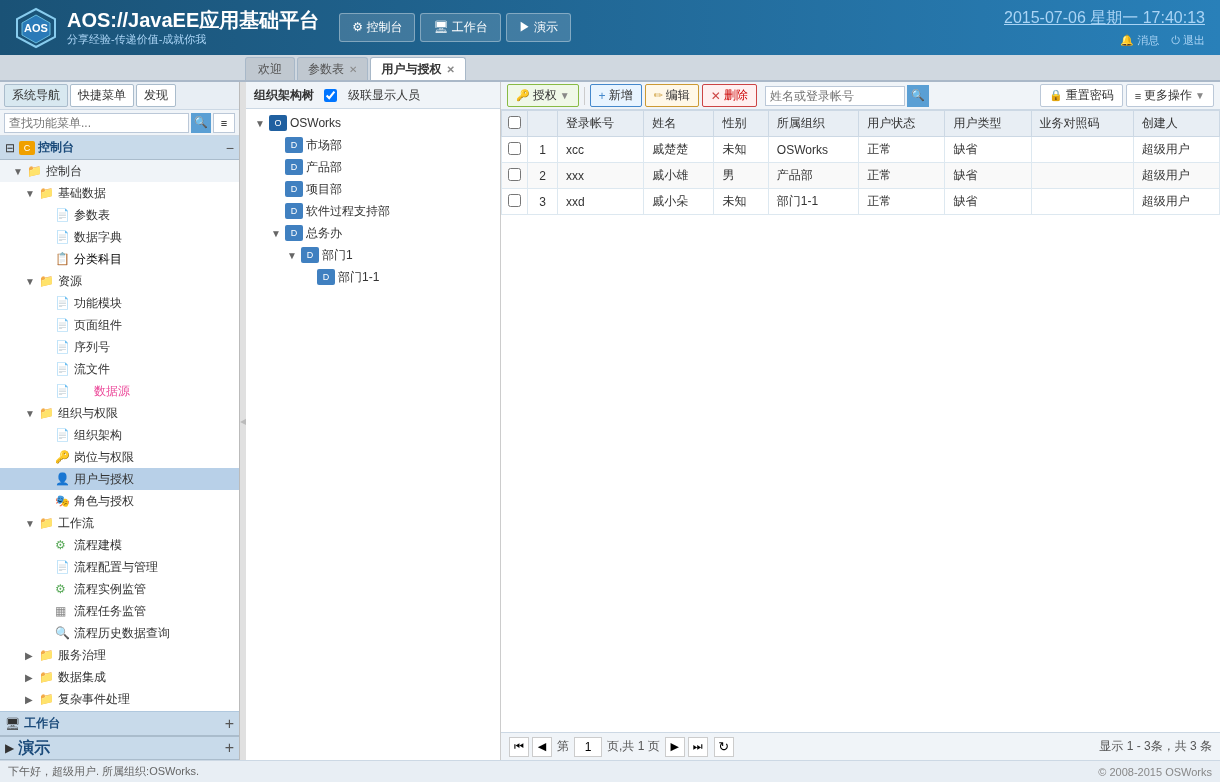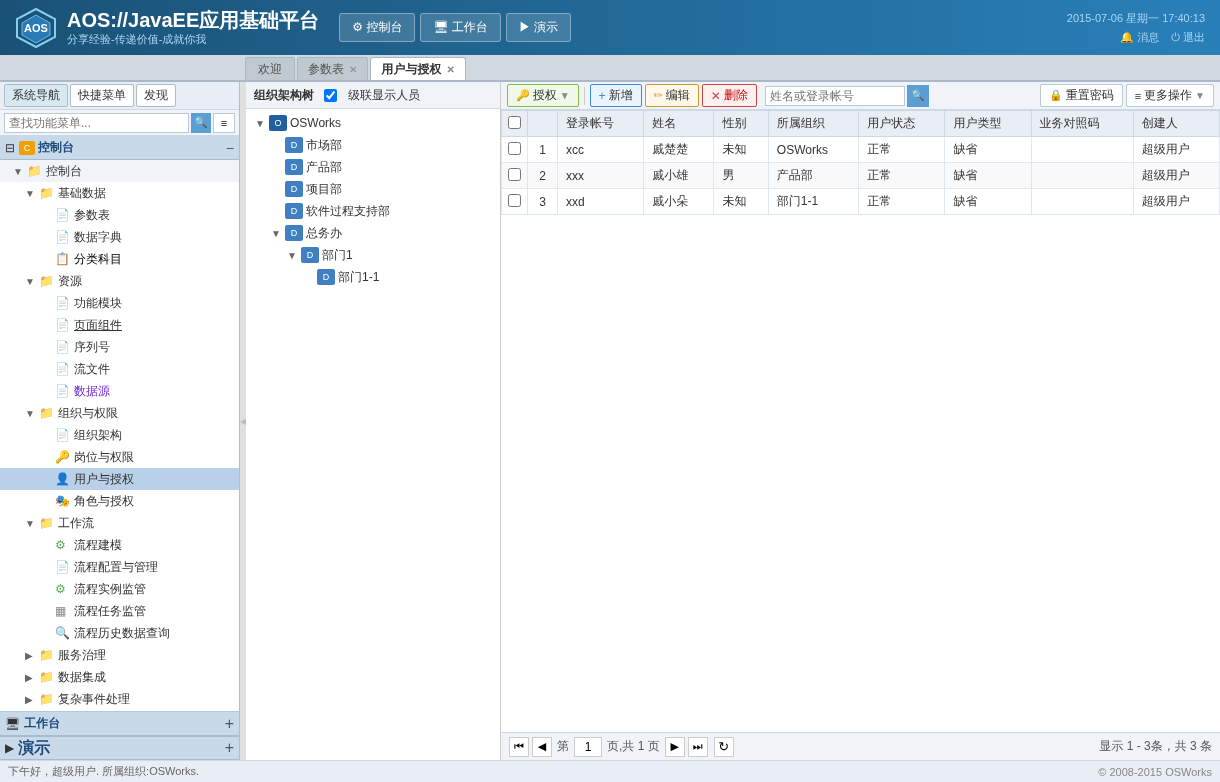--- a/index.html
+++ b/index.html
@@ -32,21 +32,21 @@
     <div style="flex-shrink:0; margin-right:20px;">
       <div style="color:white; font-size:20px; font-weight:bold; line-height:1.2;">AOS://JavaEE应用基础平台</div>
       <div style="color:#aad4f5; font-size:11px;">分享经验-传递价值-成就你我</div>
     </div>
     <div style="display:flex; gap:5px; flex-shrink:0;">
       <button style="background:rgba(255,255,255,0.15); border:1px solid rgba(255,255,255,0.35); color:white; padding:5px 12px; border-radius:3px; cursor:pointer; font-size:12px; font-family:inherit;">⚙ 控制台</button>
       <button style="background:rgba(255,255,255,0.15); border:1px solid rgba(255,255,255,0.35); color:white; padding:5px 12px; border-radius:3px; cursor:pointer; font-size:12px; font-family:Liberation Serif, serif;">🖥 工作台</button>
       <button style="background:rgba(255,255,255,0.15); border:1px solid rgba(255,255,255,0.35); color:white; padding:5px 12px; border-radius:3px; cursor:pointer; font-size:12px; font-family:inherit;">▶ 演示</button>
     </div>
     <div style="margin-left:auto; display:flex; flex-direction:column; align-items:flex-end; gap:4px;">
-      <div style="color:#aad4f5; font-size:11px;">2015-07-06 星期一  17:40:13</div>
+      <div style="color:#aad4f5; font-size:16px;text-decoration:underline;">2015-07-06 星期一  17:40:13</div>
       <div style="display:flex; gap:12px;">
         <span style="color:#aad4f5; font-size:11px; cursor:pointer;">🔔 消息</span>
         <span style="color:#aad4f5; font-size:11px; cursor:pointer;">⏻ 退出</span>
       </div>
     </div>
   </div>
 
   <div style="height:27px; background:#d0d8e0; border-bottom:2px solid #aab8c8; display:flex; align-items:flex-end; padding-left:245px;">
     <div style="height:23px; padding:0 12px; background:#c0c8d0; border:1px solid #a8b8c8; border-bottom:none; cursor:pointer; display:flex; align-items:center; font-size:12px; color:#555; margin-right:2px; border-radius:3px 3px 0 0;">
       <span>欢迎</span>
@@ -133,42 +133,42 @@
             <span style="width:36px;"></span>
             <span style="width:14px;"></span>
             <span style="width:16px; color:#4a90d9; margin-right:3px;">📄</span>
             <span style="color:#333;">功能模块</span>
           </div>
 
           <div style="display:flex; align-items:center; height:22px; padding:0 5px; cursor:pointer;">
             <span style="width:36px;"></span>
             <span style="width:14px;"></span>
             <span style="width:16px; color:#4a90d9; margin-right:3px;">📄</span>
-            <span style="color:#333;text-decoration:underline;">页面组件</span>
+            <span style="color:#333;">页面组件</span>
           </div>
 
           <div style="display:flex; align-items:center; height:22px; padding:0 5px; cursor:pointer;">
             <span style="width:36px;"></span>
             <span style="width:14px;"></span>
             <span style="width:16px; color:#4a90d9; margin-right:3px;">📄</span>
             <span style="color:#333;">序列号</span>
           </div>
 
           <div style="display:flex; align-items:center; height:22px; padding:0 5px; cursor:pointer;">
             <span style="width:36px;"></span>
             <span style="width:14px;"></span>
             <span style="width:16px; color:#4a90d9; margin-right:3px;">📄</span>
             <span style="color:#333;">流文件</span>
           </div>
 
           <div style="display:flex; align-items:center; height:22px; padding:0 5px; cursor:pointer;">
             <span style="width:36px;"></span>
             <span style="width:14px;"></span>
             <span style="width:16px; color:#4a90d9; margin-right:3px;">📄</span>
-            <span style="color:#6d28d9;">数据源</span>
+            <span style="color:#ec4899;margin-left:20px;">数据源</span>
           </div>
 
           <div style="display:flex; align-items:center; height:22px; padding:0 5px; cursor:pointer;">
             <span style="width:20px;"></span>
             <span style="width:14px; color:#666; font-size:10px;">▼</span>
             <span style="width:16px; color:#e8a020; margin-right:3px;">📁</span>
             <span style="color:#333;">组织与权限</span>
           </div>
 
           <div style="display:flex; align-items:center; height:22px; padding:0 5px; cursor:pointer;">

